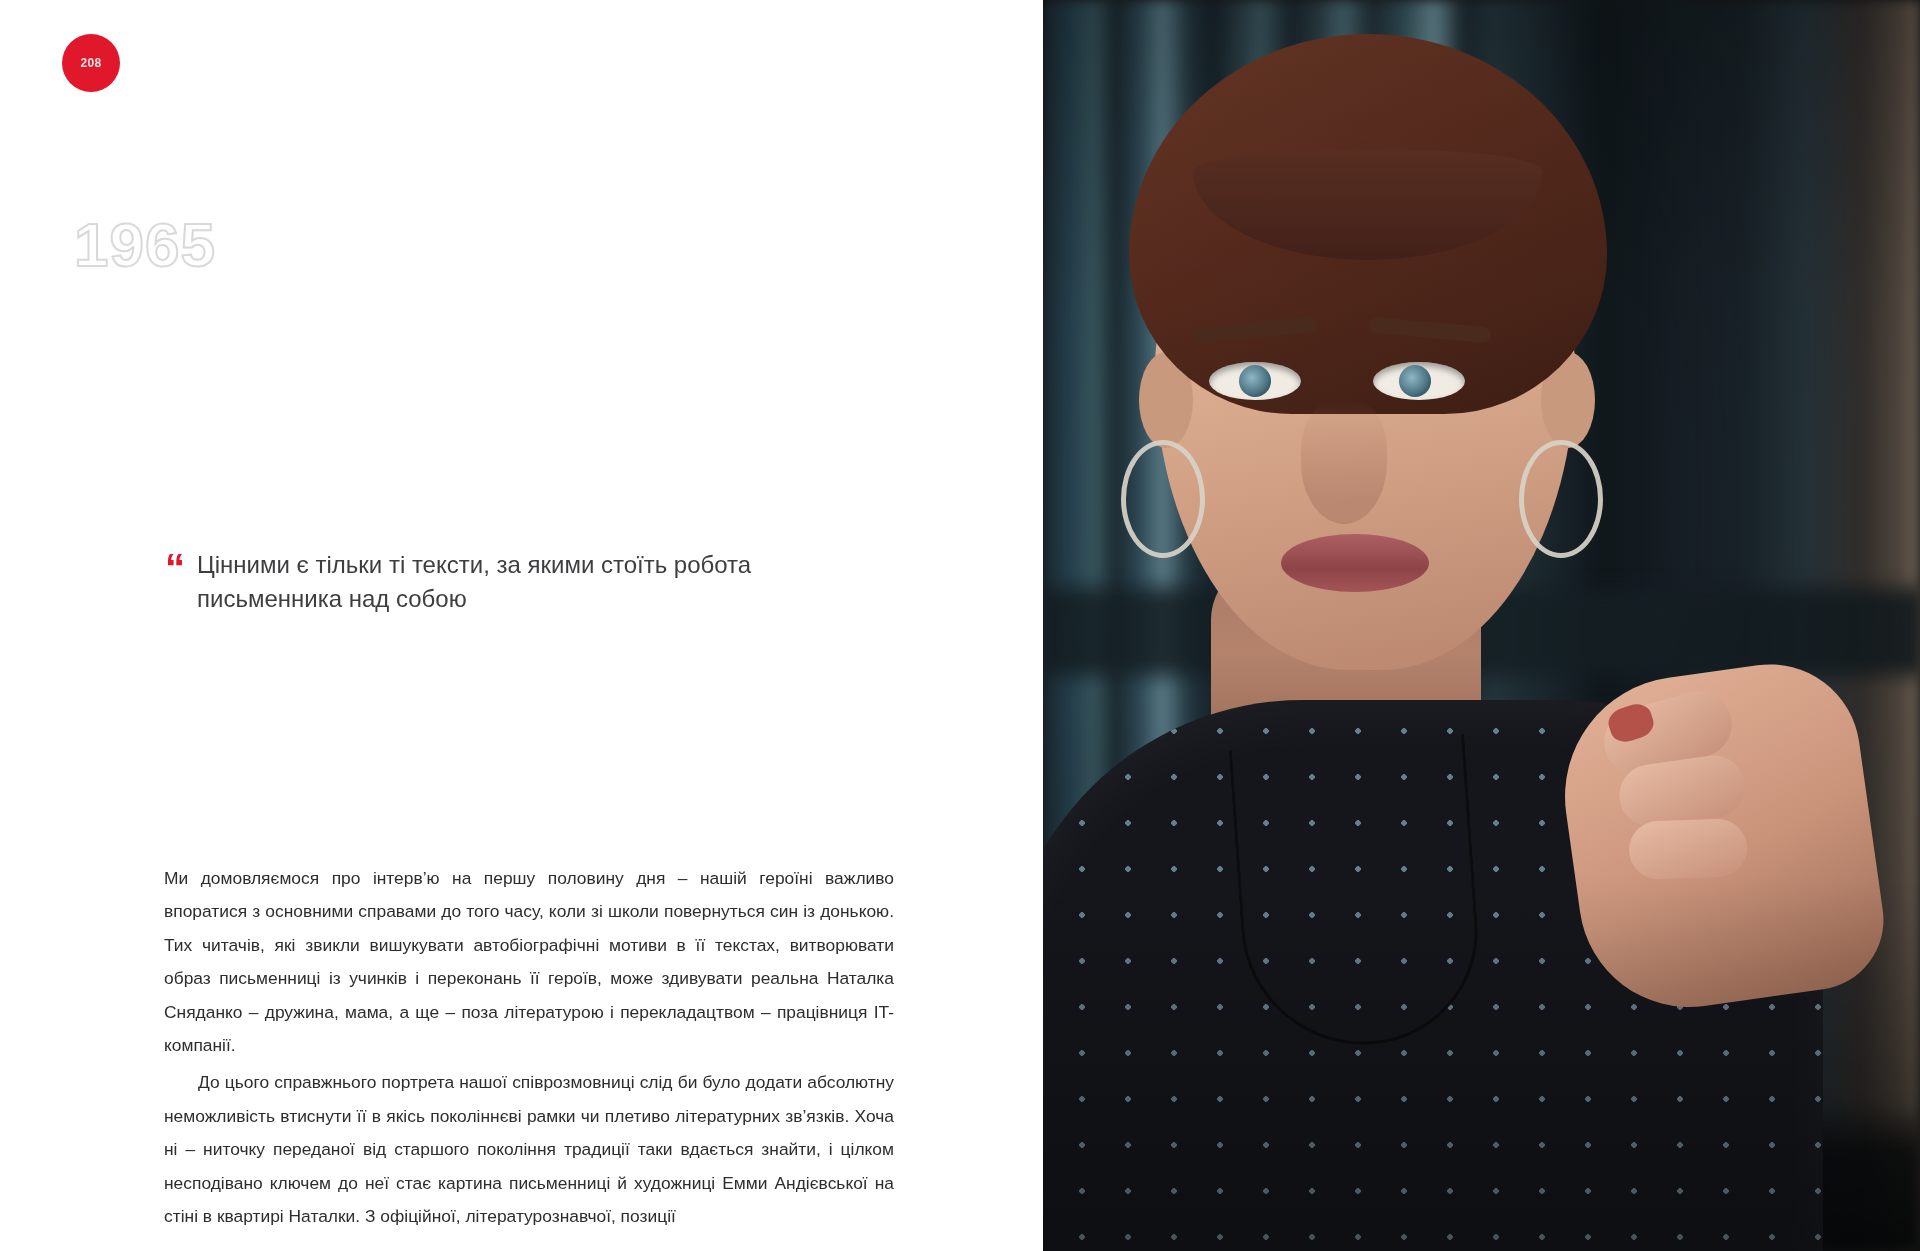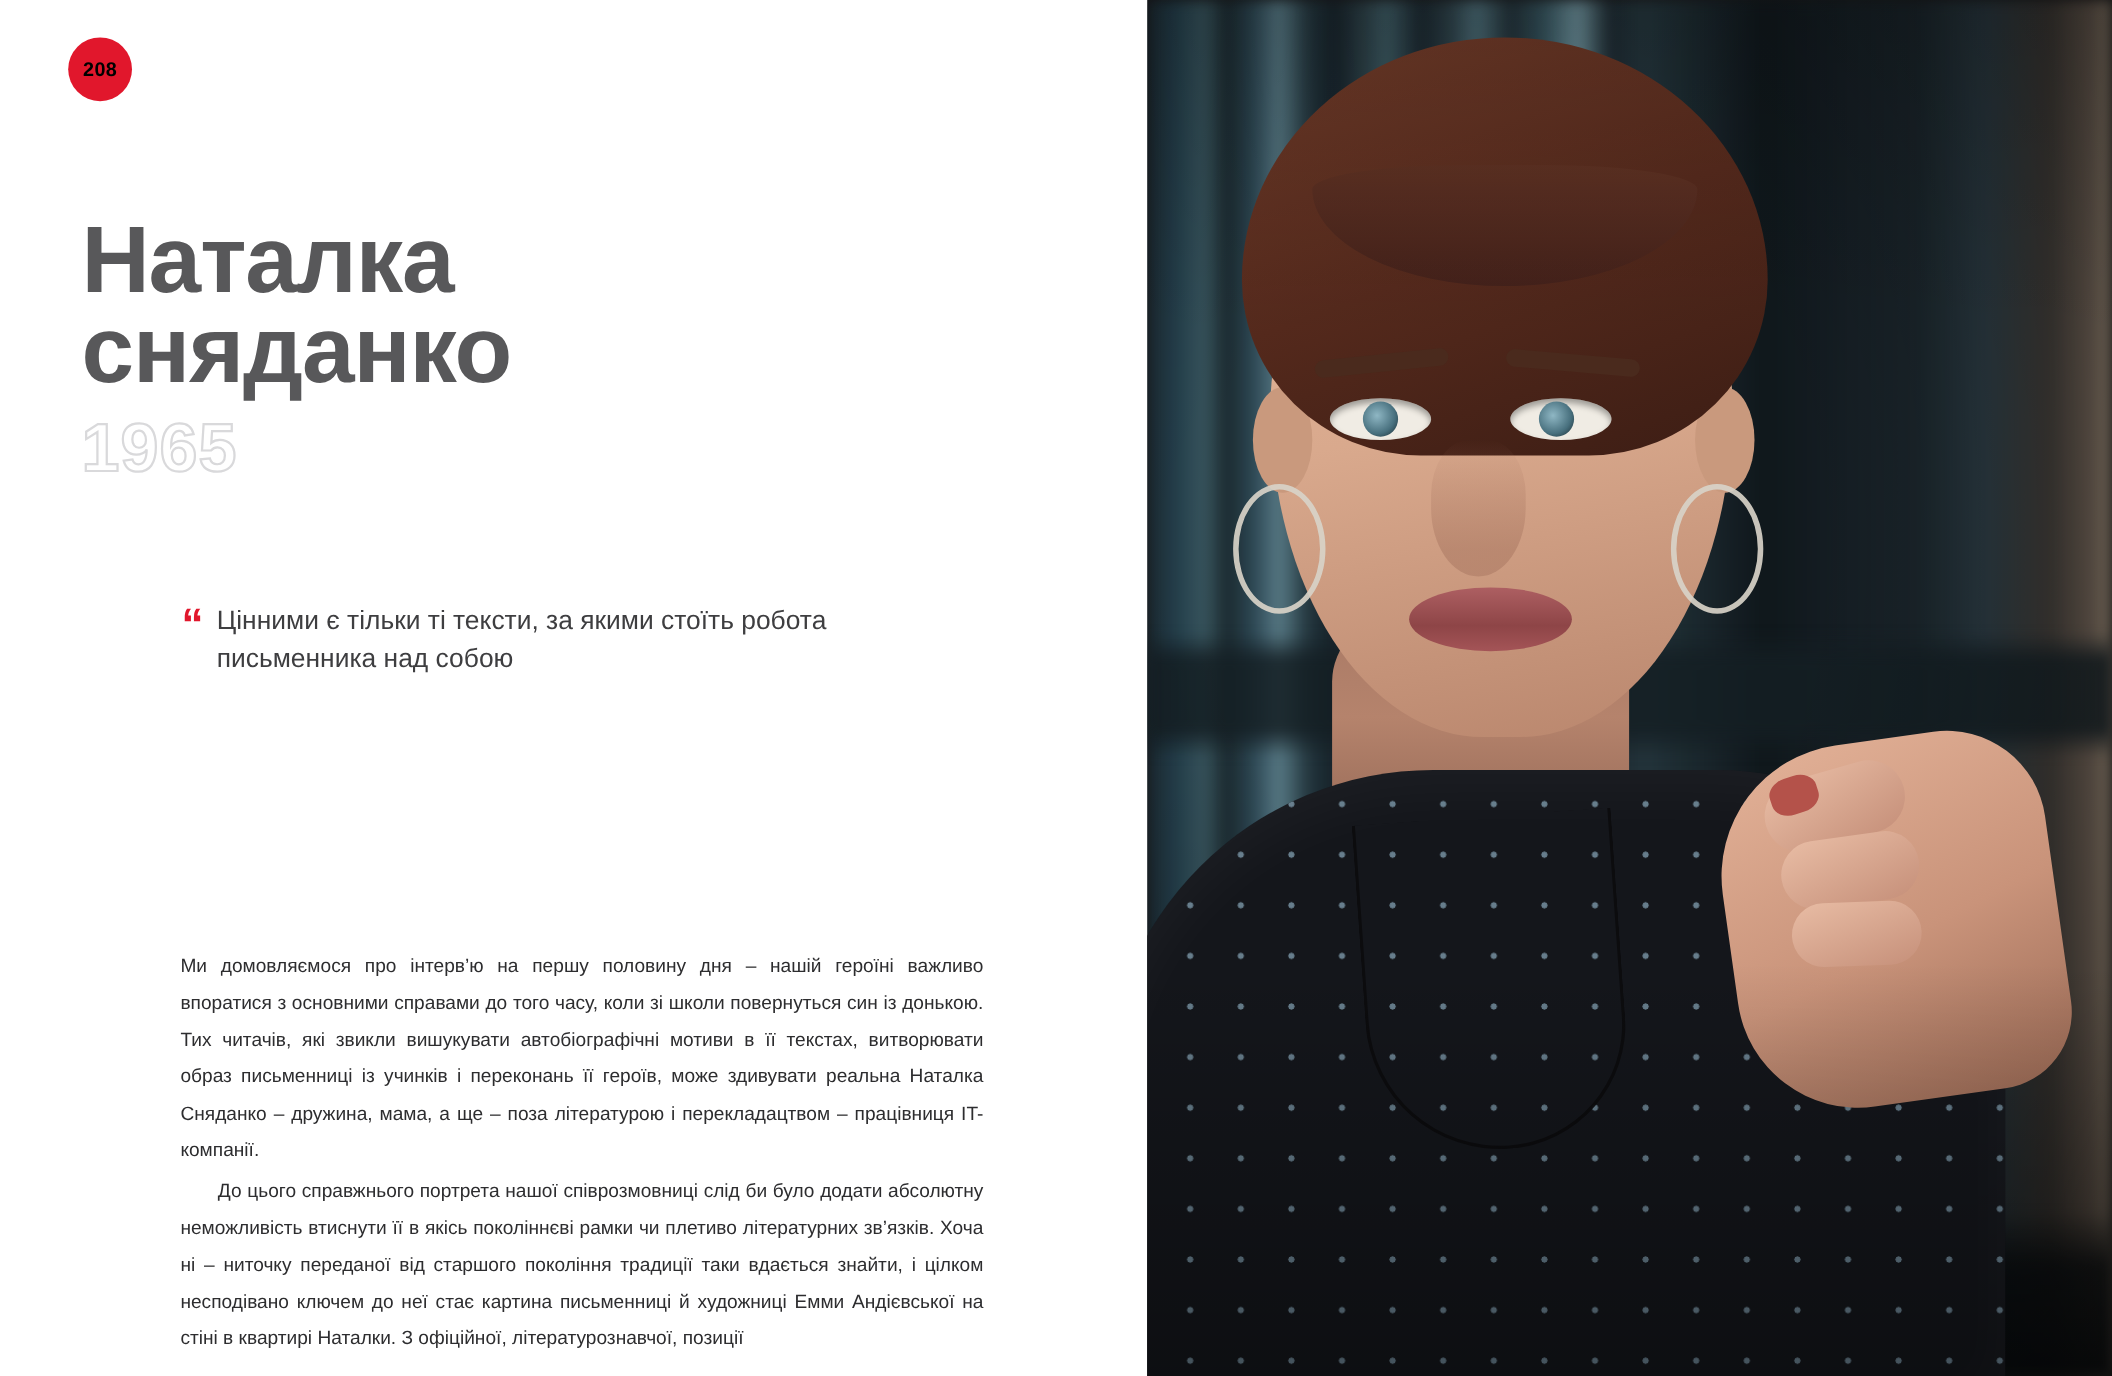--- a/index.html
+++ b/index.html
@@ -31,22 +31,22 @@
   }
 
   .page-number {
     position: absolute;
     left: 62px;
     top: 34px;
     width: 58px;
     height: 58px;
     border-radius: 50%;
     background: #e1172c;
-    color: #000000;
-    font-size: 18px;
+    color: #e5e5e5;
+    font-size: 12px;
     font-weight: bold;
     display: flex;
     align-items: center;
     justify-content: center;
     letter-spacing: 0.3px;
   }
 
   .title-block {
     position: absolute;
     left: 74px;
@@ -345,22 +345,20 @@
 </head>
 <body>
 
 <div class="page">
 
   <div class="left-col">
 
     <div class="page-number">208</div>
 
     <div class="title-block">
-      <div class="author-name">Наталка
-сняданко</div>
       <div class="author-year">1965</div>
     </div>
 
     <div class="quote-block">
       <span class="quote-mark">“</span>
       <span class="quote-text">Цінними є тільки ті тексти, за якими стоїть робота письменника над собою</span>
     </div>
 
     <div class="body-text">
       <p>Ми домовляємося про інтерв’ю на першу половину дня – нашій героїні важливо впоратися з основними справами до того часу, коли зі школи повернуться син із донькою. Тих читачів, які звикли вишукувати автобіографічні мотиви в її текстах, витворювати образ письменниці із учинків і переконань її героїв, може здивувати реальна Наталка Сняданко – дружина, мама, а ще – поза літературою і перекладацтвом – працівниця IT-компанії.</p>

